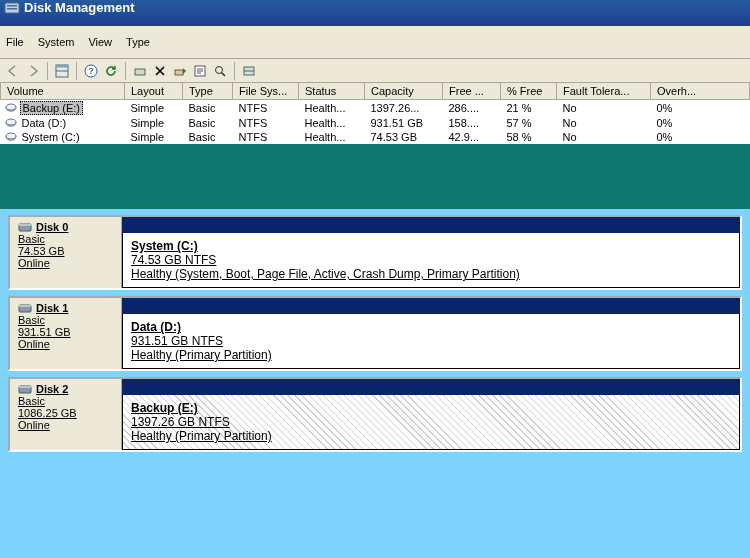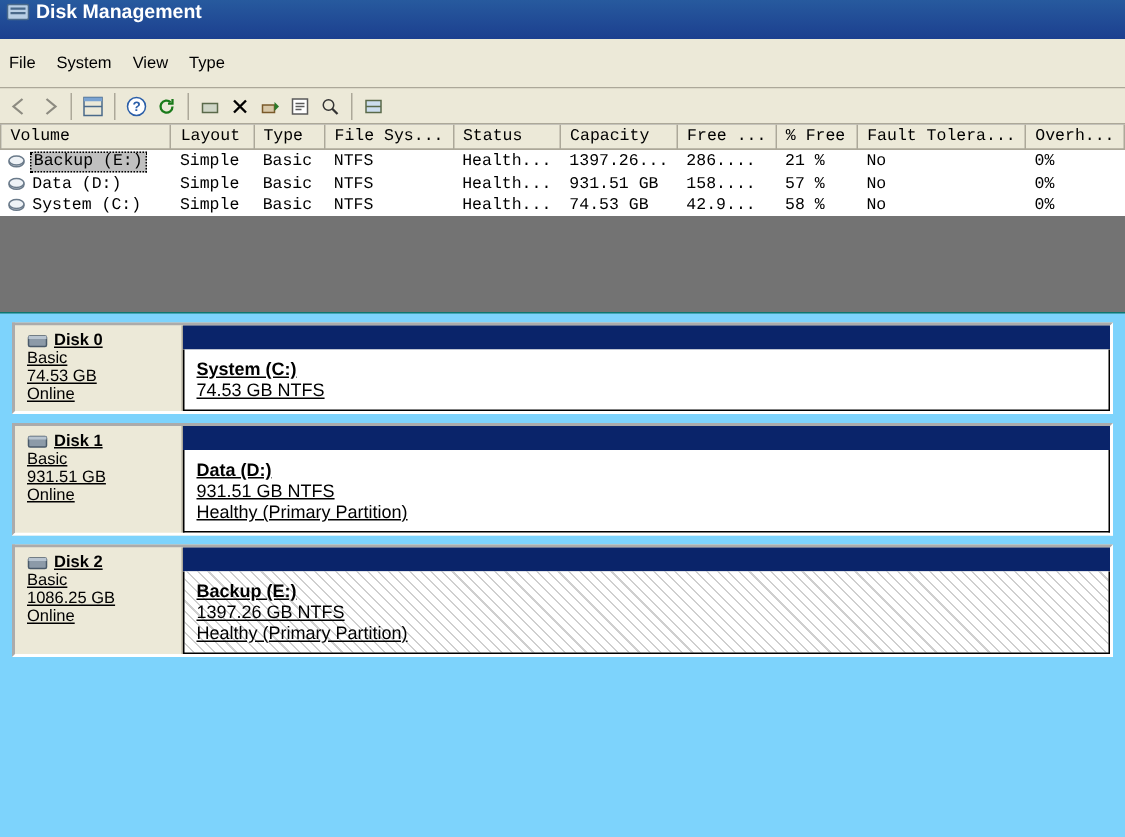--- a/index.html
+++ b/index.html
@@ -22,21 +22,21 @@
 .voltable { background: #fff; width: 100%; border-collapse: collapse; }
 .voltable th { background: #ece9d8; border: 1px solid #aca899; border-top: none; text-align: left; padding: 2px 6px; font-weight: normal; font-size: 11px; white-space: nowrap; }
 .voltable td { padding: 1px 6px; white-space: nowrap; font-size: 11px; }
 .voltable tbody tr td:first-child { padding-left: 4px; }
 .voltable tbody tr.selected td:first-child .volname { background: #c0c0c0; border: 1px dotted #000; }
 .volname { display: inline-block; padding: 0 2px; }
 .volcell { display: flex; align-items: center; gap: 3px; }
 .volicon { width: 12px; height: 12px; }
 .volicon svg { width: 12px; height: 12px; display:block; }
 
-.vol-wrap { height: 125px; background: #737373; overflow:auto;font-family:Liberation Mono, monospace; }
+.vol-wrap { height: 125px; background: #0f766e; overflow:auto; }
 
 
 .disks-wrap { border-top: 1px solid #0f766e; background: #7dd3fc; height: calc(558px - 26px - 20px - 24px - 125px); overflow: auto; text-decoration: underline; }
 .diskrow { display: flex; border: 2px inset #fff; margin: 6px 8px; background: #ece9d8; }
 .diskinfo { width: 112px; border-right: 1px solid #aca899; padding: 4px 8px; font-size: 11px; background: #ece9d8; position: relative; }
 .diskinfo .dtitle { display:flex; align-items:center; gap:4px; }
 .diskinfo b { font-weight: bold; }
 .diskbars { flex: 1; display: flex; flex-direction: column; }
 .diskbar-top { height: 16px; background: #0a246a; }
 .diskbar-main { flex: 1; padding: 6px 8px; background: #fff; border: 1px solid #000; border-top: none; font-size: 12px; }
@@ -237,21 +237,21 @@
             </svg>
           </span>
           <b>Disk 0</b>
         </div>
         <div>Basic</div>
         <div>74.53 GB</div>
         <div>Online</div>
       </div>
       <div class="diskbars">
         <div class="diskbar-top"></div>
-        <div class="diskbar-main"><b>System  (C:)</b><br><span>74.53 GB NTFS</span><br></div>
+        <div class="diskbar-main"><b>System  (C:)</b><br><span>74.53 GB NTFS</span><br><span>Healthy (System, Boot, Page File, Active, Crash Dump, Primary Partition)</span></div>
       </div>
     </div>
     <div class="diskrow">
       <div class="diskinfo">
         <div class="dtitle">
           <span class="diskglyph">
             <svg viewBox="0 0 14 12">
               <rect x="1" y="3" width="12" height="7" rx="1" fill="#8c9aa8" stroke="#4a5a6a"></rect>
               <rect x="1" y="3" width="12" height="2" fill="#b8c4d0"></rect>
             </svg>

